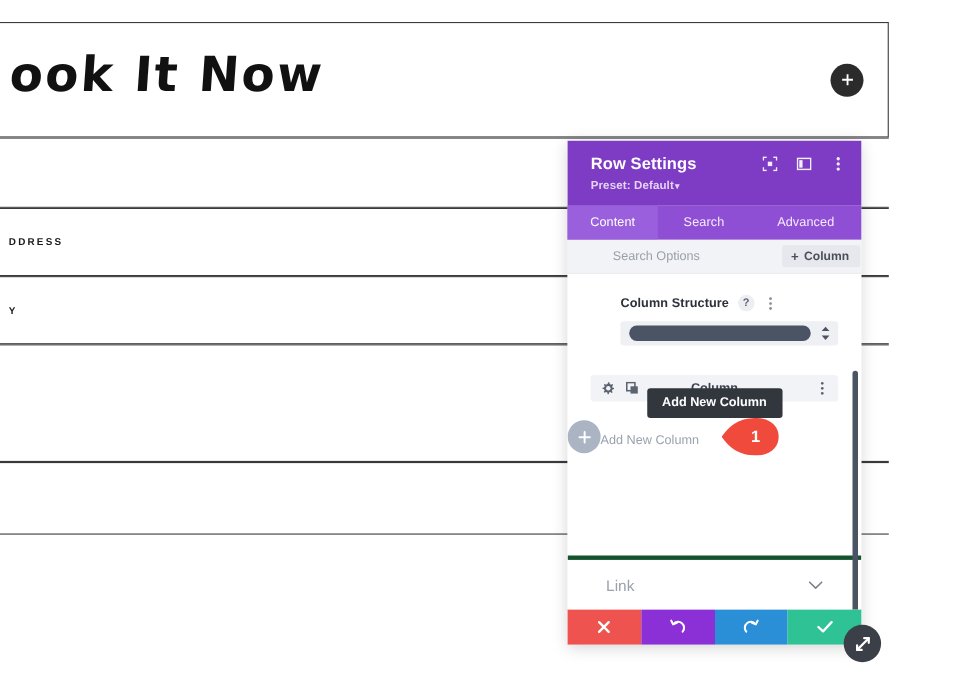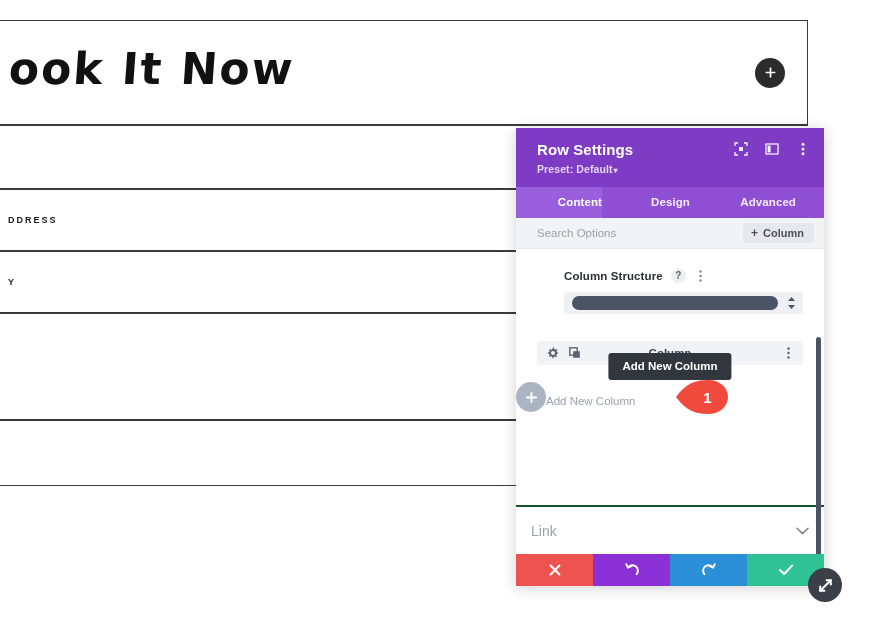--- a/index.html
+++ b/index.html
@@ -89,21 +89,21 @@
     letter-spacing: 2px;
     color: #1a1a1a;
     white-space: nowrap;
   }
 
   
   .panel {
     position: absolute;
     left: 516px;
     top: 128px;
-    width: 308px;
+    width: 267px;
     height: 458px;
     background: #ffffff;
     box-shadow: 0 2px 14px rgba(0,0,0,0.18);
     display: flex;
     flex-direction: column;
     overflow: visible;
   }
 
   .panel-header {
     background: #7e3bc4;
@@ -145,23 +145,23 @@
   }
 
   .tabs {
     display: flex;
     background: #8f4fd4;
     flex: 0 0 auto;
   }
   .tab {
     padding: 9px 0 10px;
     font-size: 11.5px;
-    font-weight: 700;
+    font-weight: 400;
     color: #f4ebfc;
-    text-align: right;
+    text-align: center;
     letter-spacing: 0.1px;
   }
   .tab-content { width: 86px; background: #9a5fdc; color: #ffffff; }
   .tab-design { width: 88px; }
   .tab-advanced { width: 106px; }
 
   .searchbar {
     display: flex;
     align-items: center;
     background: #f2f3f6;
@@ -171,20 +171,21 @@
     height: 31px;
   }
   .search-input {
     flex: 1;
     border: 0;
     background: transparent;
     font-family: "Liberation Sans", sans-serif;
     font-size: 11.5px;
     color: #5f6572;
     outline: none;
+    margin-left: 20px;
   }
   .search-input::placeholder { color: #9aa0ab; }
 
   .filter-btn {
     display: flex;
     align-items: center;
     gap: 5px;
     background: #e6e8ed;
     border-radius: 3px;
     padding: 4px 10px 4px 8px;
@@ -341,22 +342,22 @@
     align-items: center;
     justify-content: center;
     padding-left: 11px;
     color: #ffffff;
     font-size: 15px;
     font-weight: 700;
     line-height: 1;
   }
 
   .toggle-section {
-    border-top: 2px solid #14532d;
-    padding: 0 15px;
+    border-top: 4px solid #14532d;
+    padding: 0 35px;
     height: 49px;
     display: flex;
     align-items: center;
     justify-content: space-between;
   }
   .toggle-title {
     font-size: 14px;
     color: #9aa2ae;
     font-weight: 400;
   }
@@ -461,21 +462,21 @@
             <circle cx="2" cy="2.3" r="1.5" fill="#ffffff"></circle>
             <circle cx="2" cy="7" r="1.5" fill="#ffffff"></circle>
             <circle cx="2" cy="11.7" r="1.5" fill="#ffffff"></circle>
           </svg>
         </div>
       </div>
     </div>
 
     <div class="tabs">
       <div class="tab tab-content">Content</div>
-      <div class="tab tab-design">Design</div>
+      <div class="tab tab-design">Search</div>
       <div class="tab tab-advanced">Advanced</div>
     </div>
 
     <div class="searchbar">
       <input class="search-input" type="text" placeholder="Search Options" style="">
       <div class="filter-btn">
         <span class="filter-plus">+</span>
         <span>Column</span>
       </div>
     </div>

